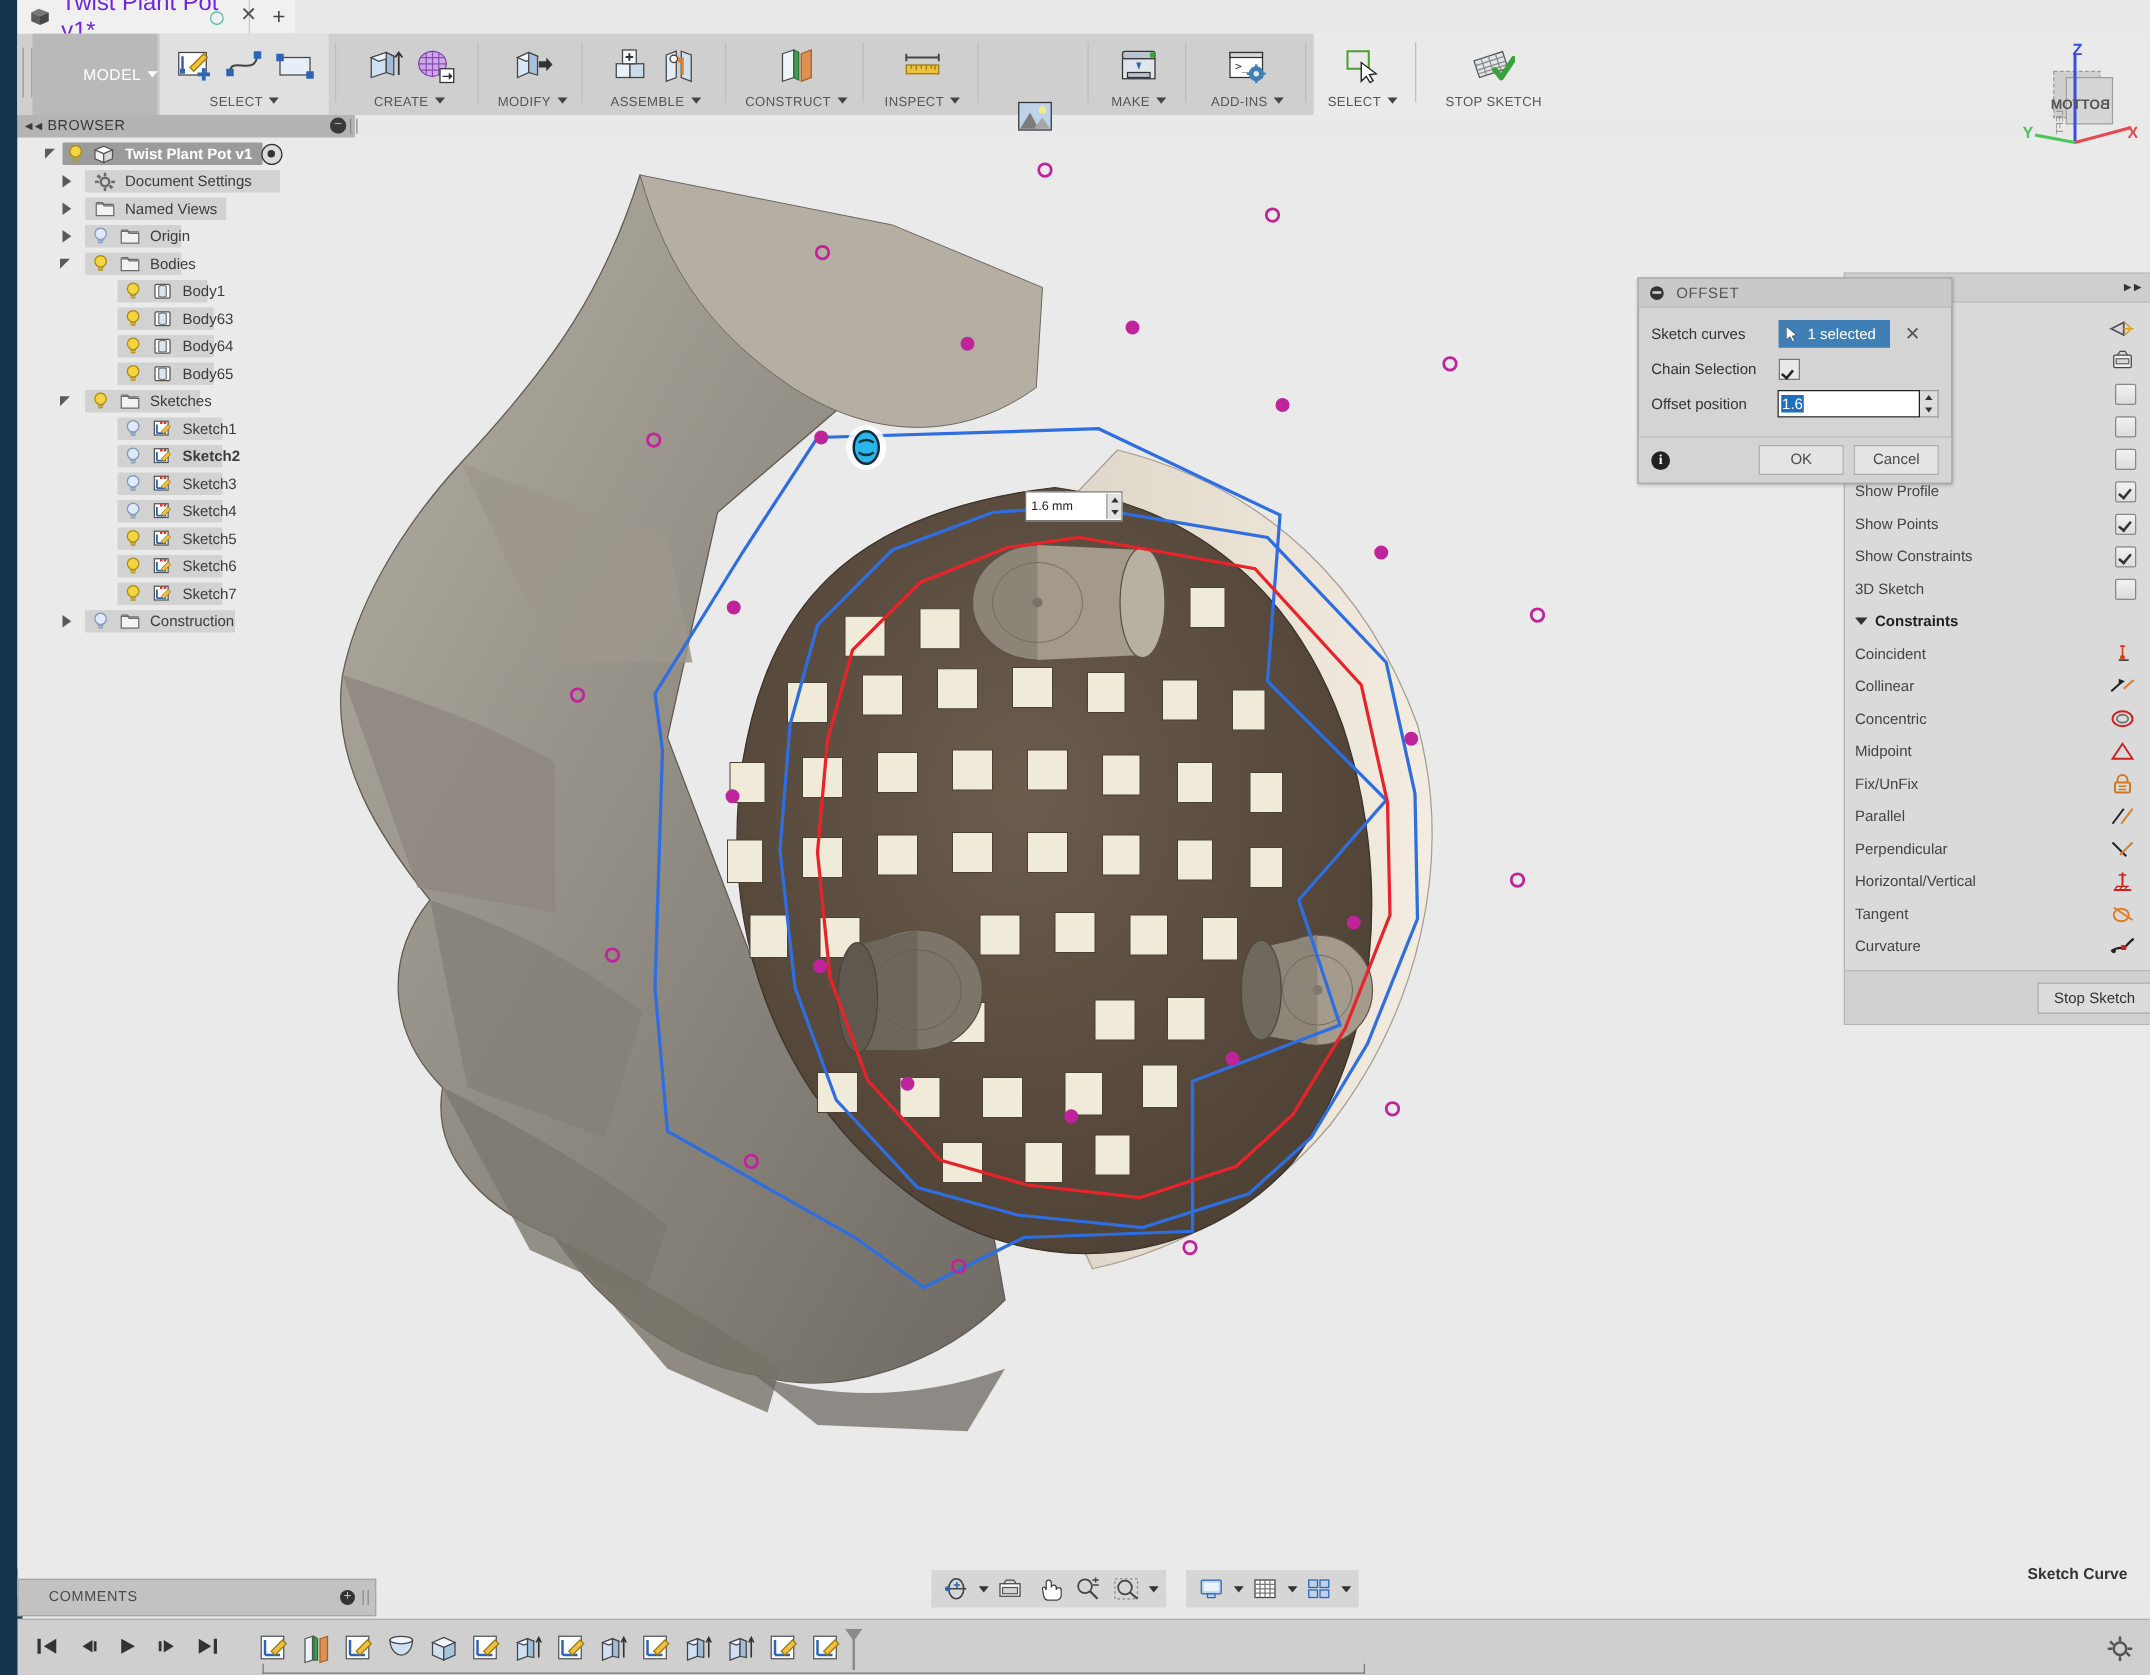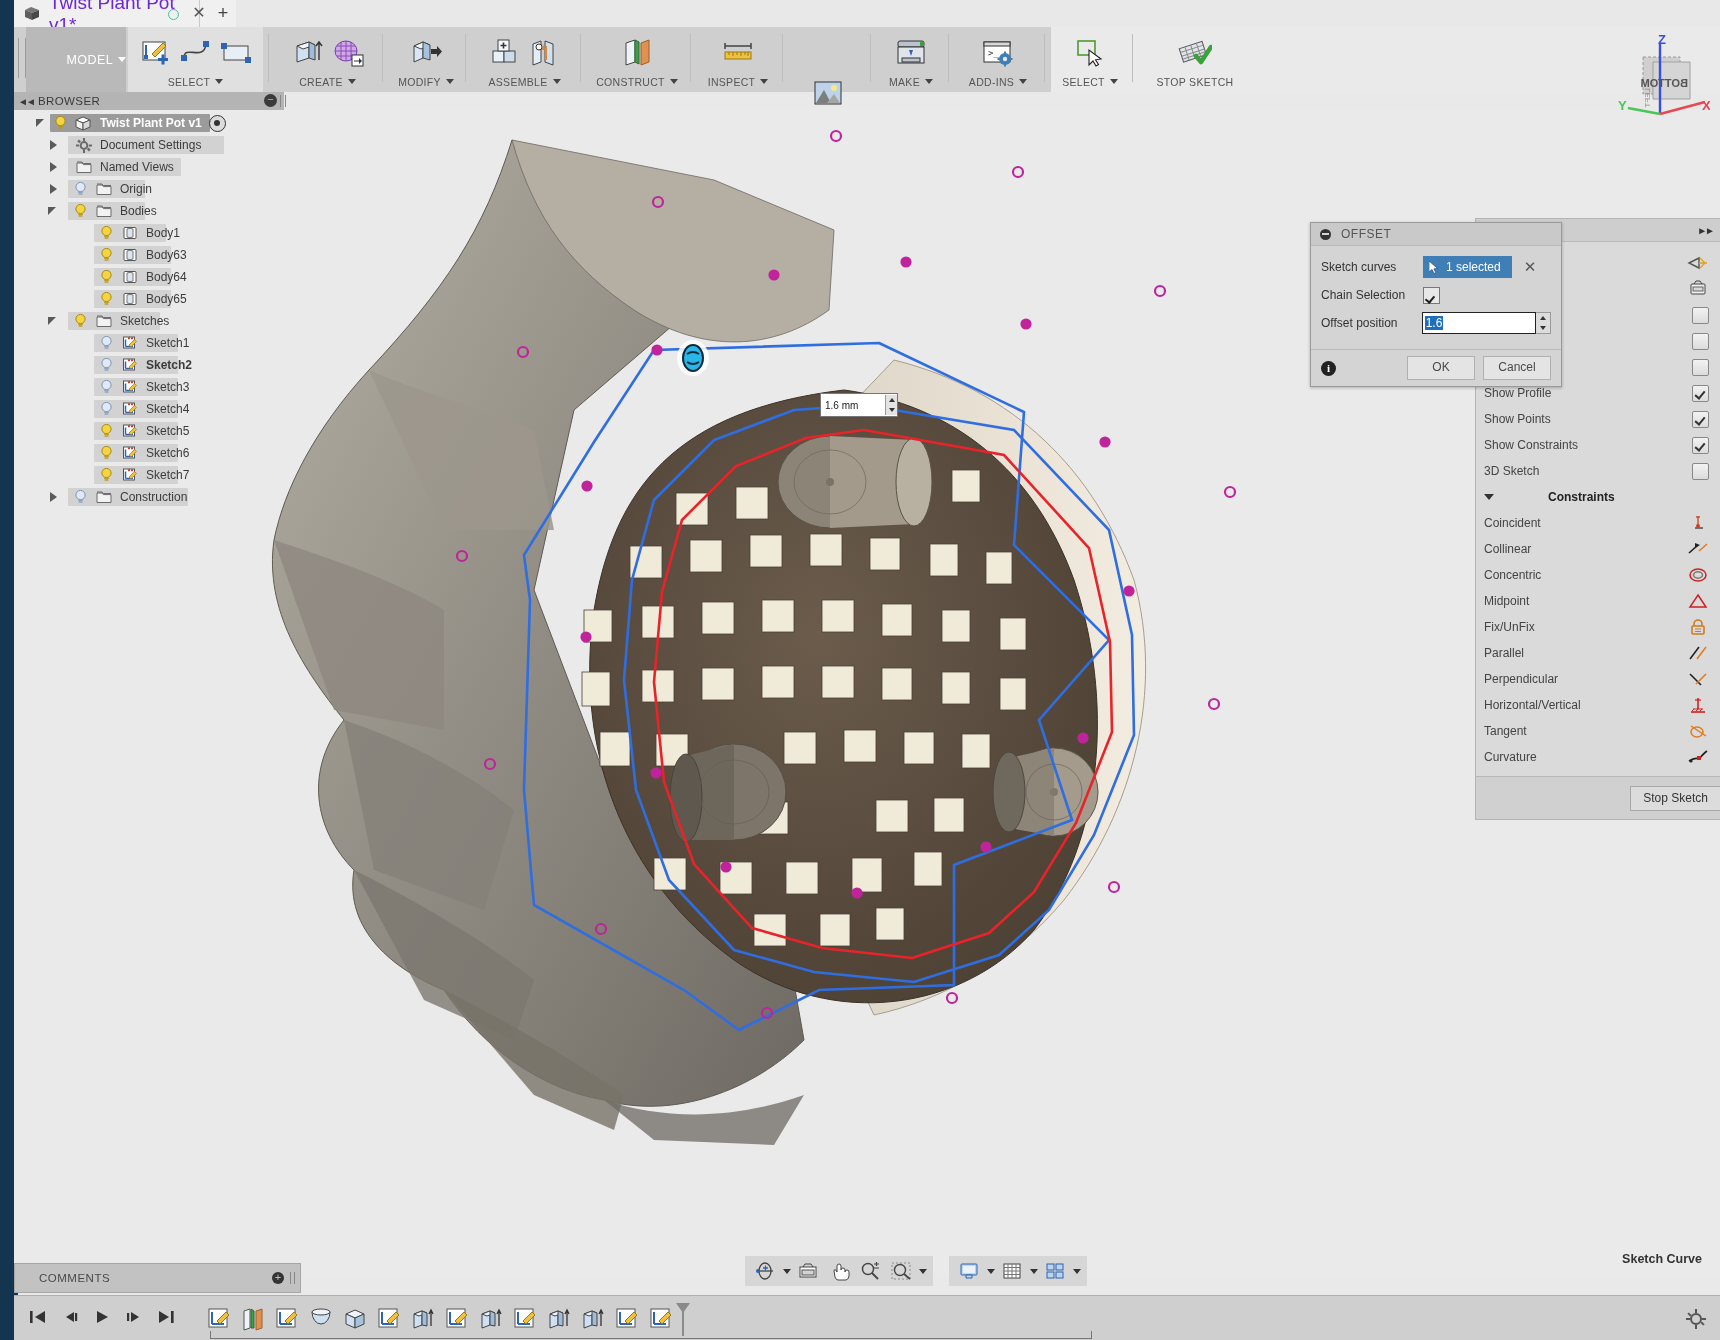--- a/index.html
+++ b/index.html
@@ -109,21 +109,21 @@
   .dbtn+.dbtn{margin-left:8px;}
 
   
   .palette{position:absolute;left:1475px;top:218px;width:245px;height:600px;background:#dadada;
      border:1px solid #b4b4b4;z-index:20;}
   .pal-hd{height:22px;background:#cecece;display:flex;align-items:center;justify-content:space-between;
      padding:0 8px;border-bottom:1px solid #bbb;}
   .pal-hd-t{font-size:12px;color:#6a6a6a;letter-spacing:.6px;}
   .pal-hd-r{font-size:10px;color:#333;letter-spacing:-2px;}
   .pal-list{padding-top:8px;}
-  .pal-row{height:26px;display:flex;align-items:center;padding:0 12px 0 8px;gap:48px;}
+  .pal-row{height:26px;display:flex;align-items:center;padding:0 12px 0 8px;}
   .pal-row .t{font-size:12px;color:#444;flex:1;}
   .pal-row.grp .t{font-weight:bold;color:#222;}
   .tri{width:0;height:0;border-left:5px solid transparent;border-right:5px solid transparent;
        border-top:6px solid #333;margin-right:6px;}
   .swbox{width:15px;height:15px;border-radius:2px;border:1px solid #888;
      background:linear-gradient(180deg,#f2f2f2,#dcdcdc);position:relative;}
   .swbox.on:after{content:"";position:absolute;left:3.5px;top:3px;width:4px;height:8px;
      border-right:2px solid #333;border-bottom:2px solid #333;transform:rotate(40deg);}
   .cicon{width:22px;height:18px;}
   .pal-foot{position:absolute;left:0;bottom:0;width:100%;height:42px;background:#d0d0d0;

